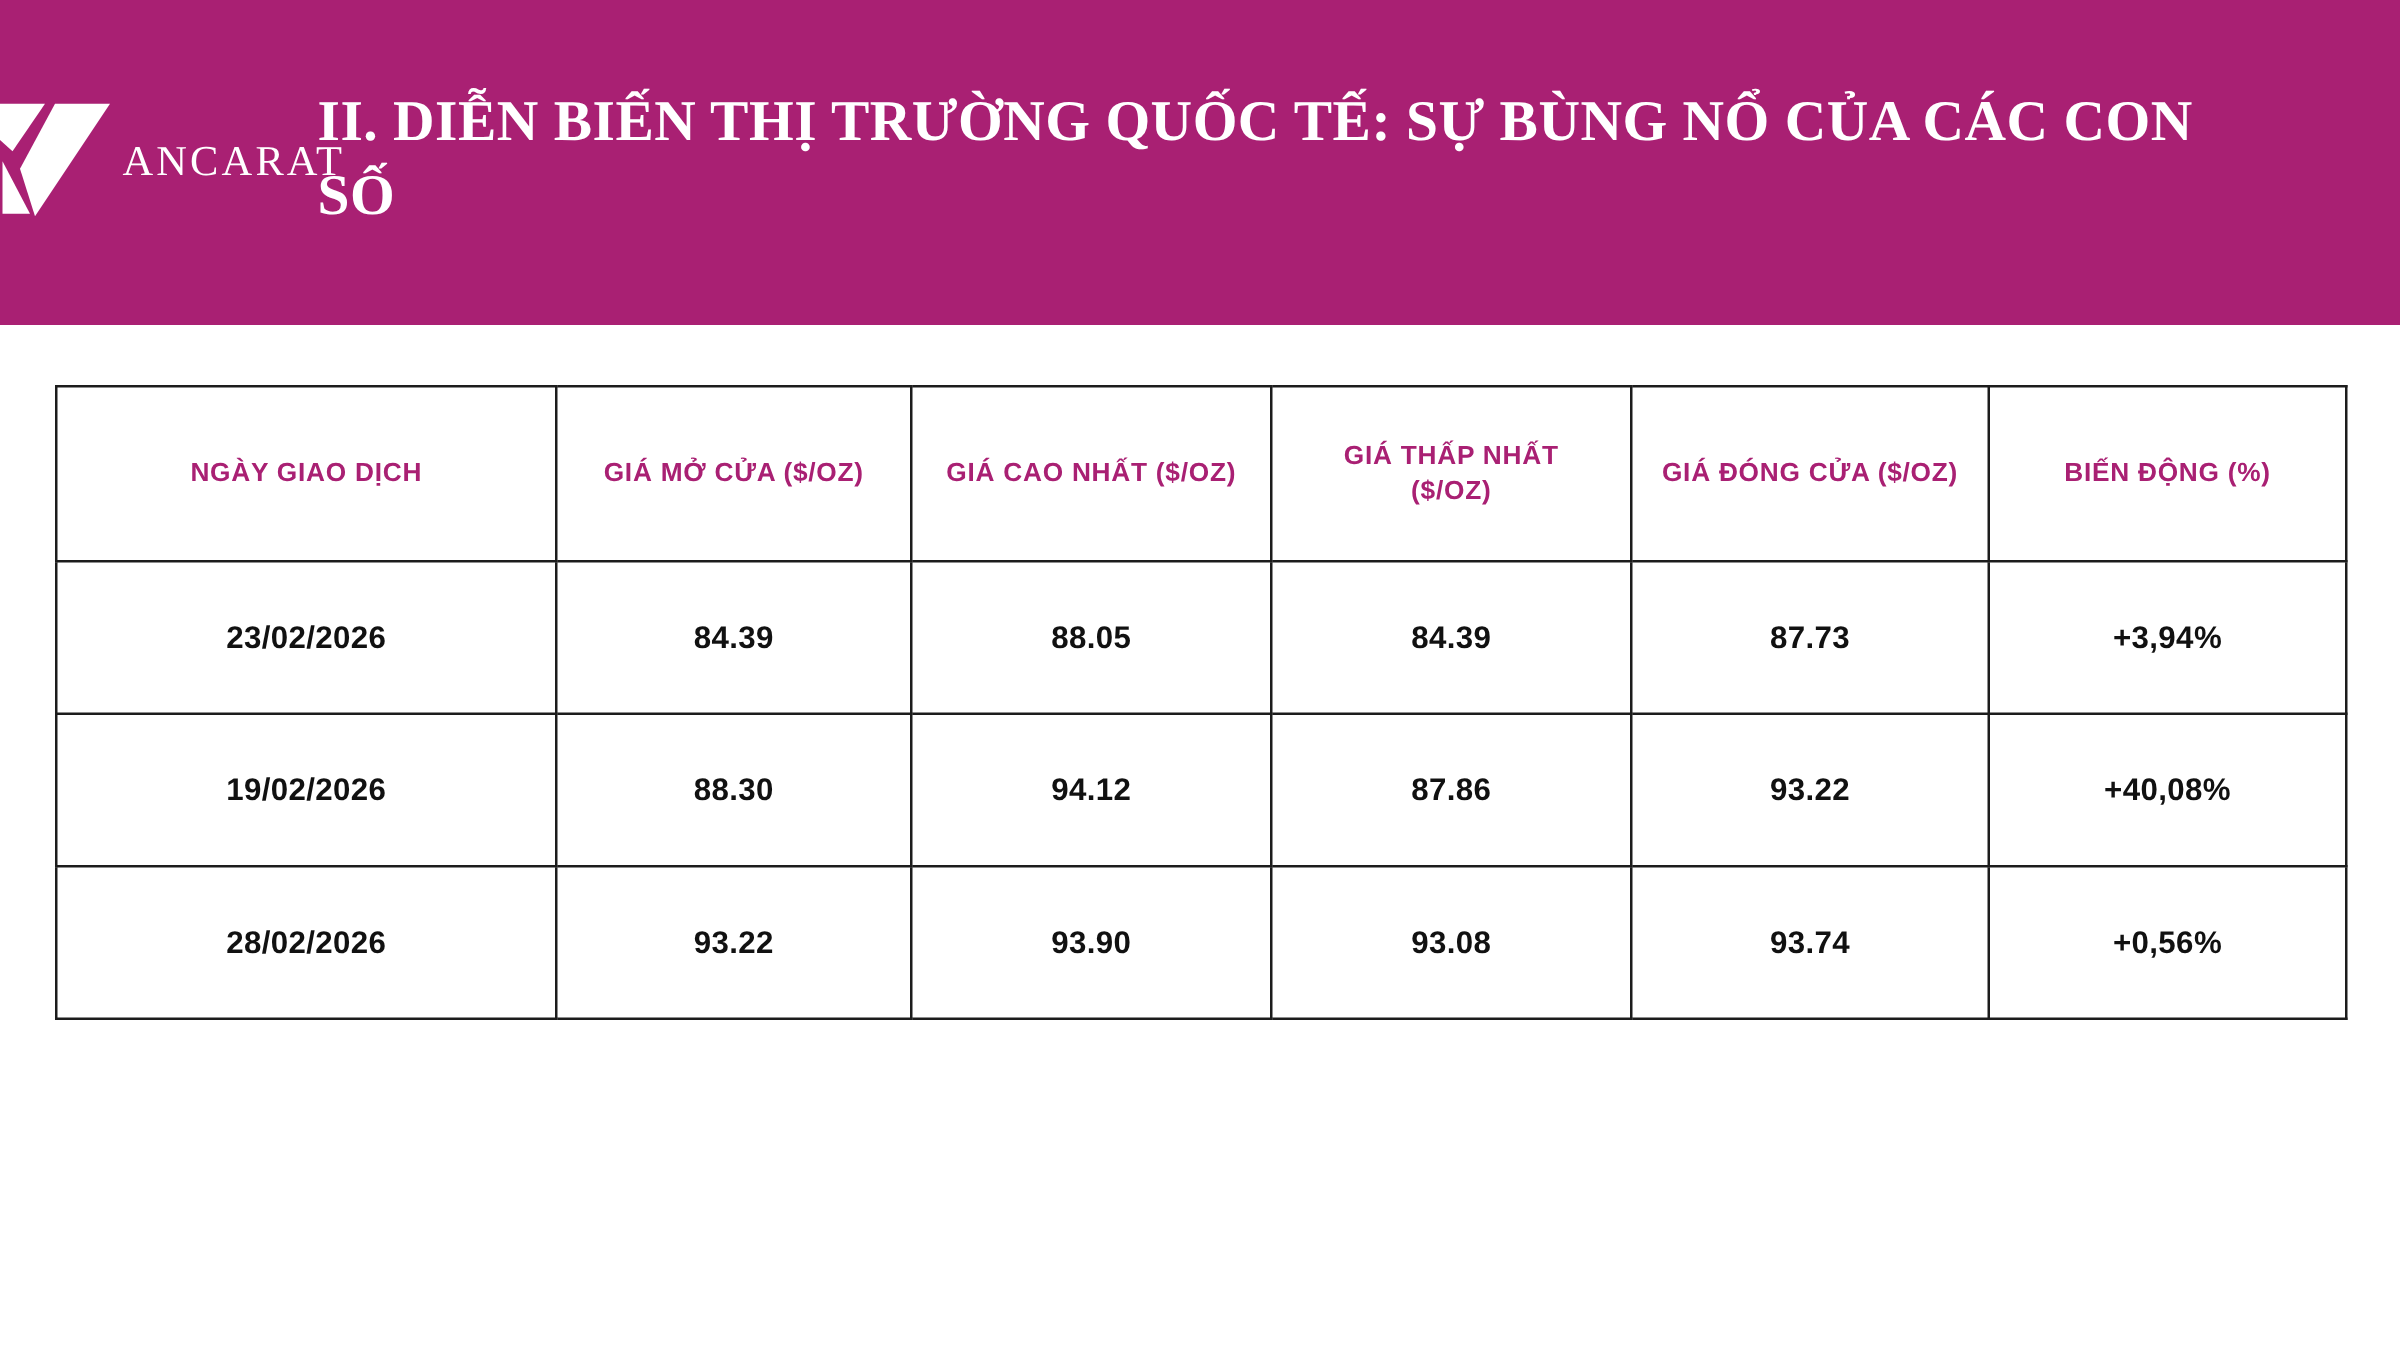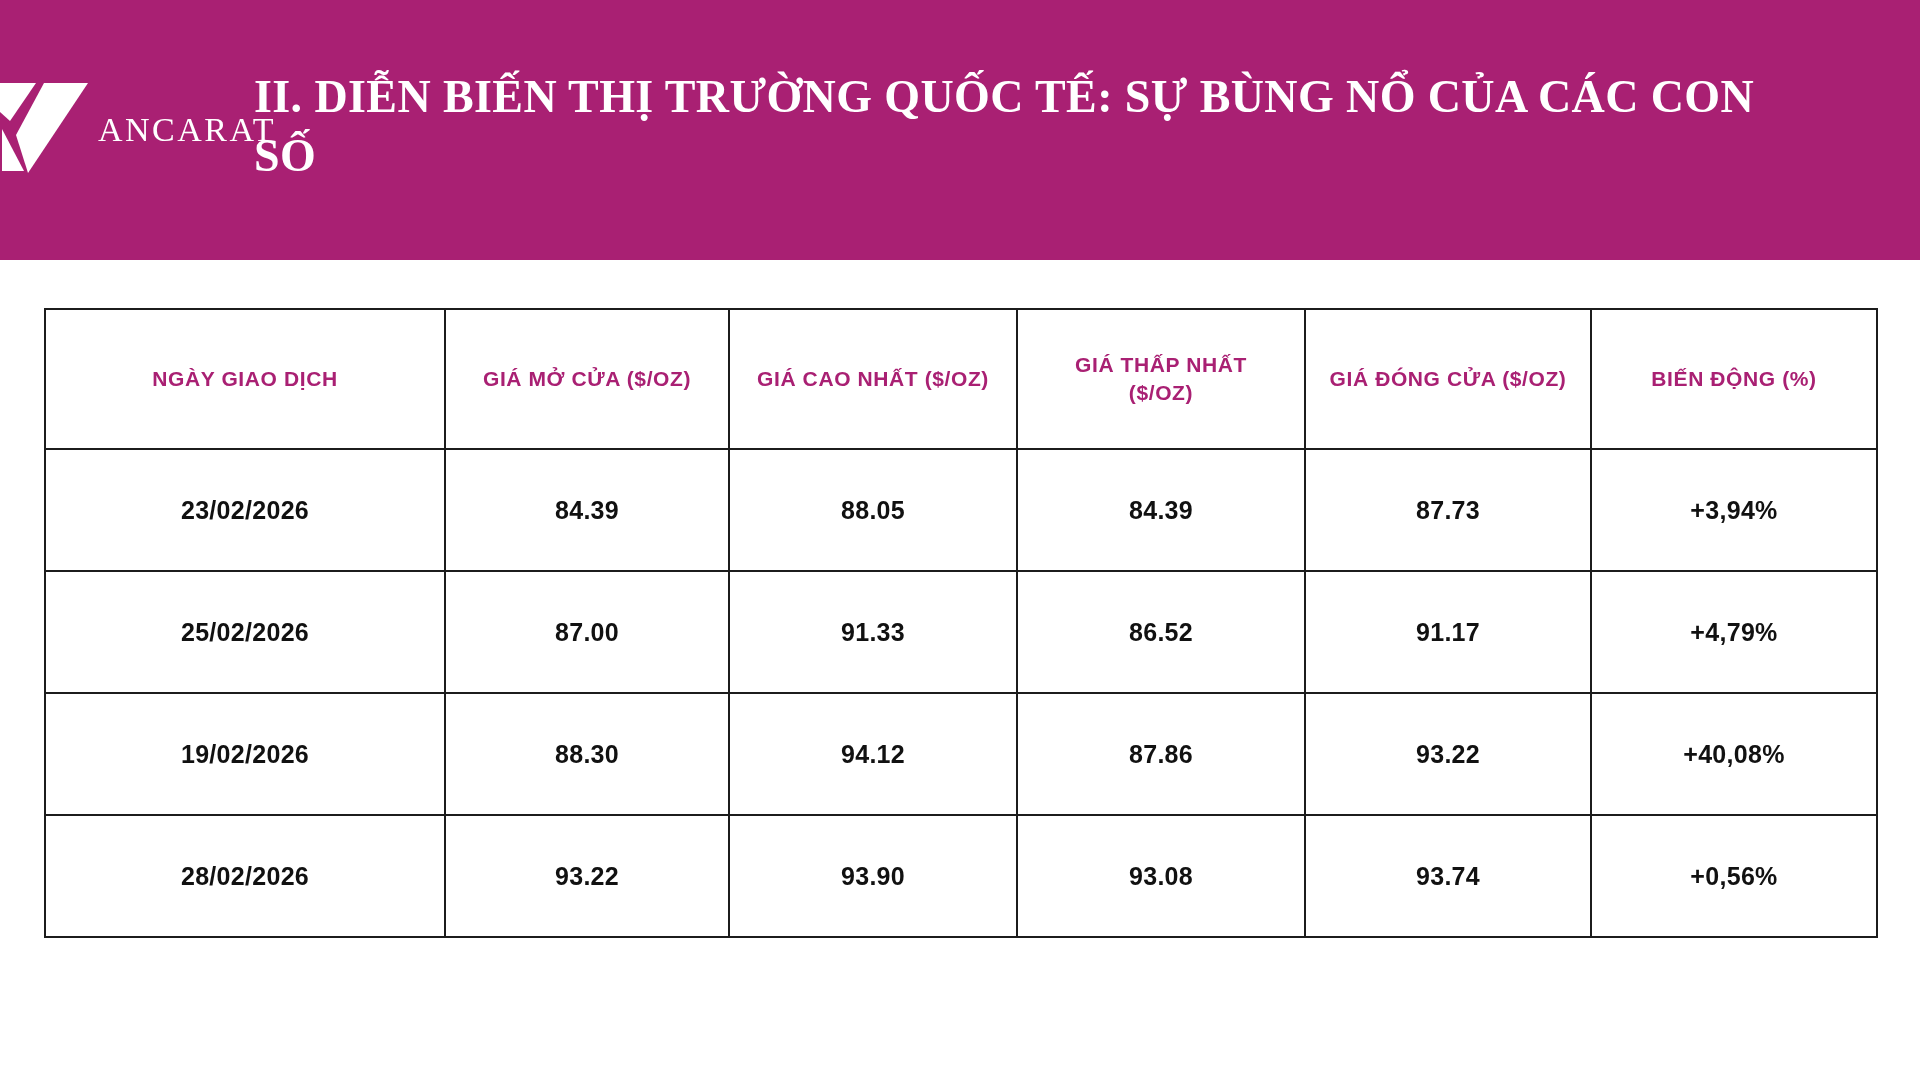--- a/index.html
+++ b/index.html
@@ -147,28 +147,20 @@
       <tbody>
         <tr>
           <td class="date-cell">23/02/2026</td>
           <td>84.39</td>
           <td>88.05</td>
           <td>84.39</td>
           <td>87.73</td>
           <td>+3,94%</td>
         </tr>
         <tr>
-          <td class="date-cell">25/02/2026</td>
-          <td>87.00</td>
-          <td>91.33</td>
-          <td>86.52</td>
-          <td>91.17</td>
-          <td>+4,79%</td>
-        </tr>
-        <tr>
           <td class="date-cell">19/02/2026</td>
           <td>88.30</td>
           <td>94.12</td>
           <td>87.86</td>
           <td>93.22</td>
           <td>+40,08%</td>
         </tr>
         <tr>
           <td class="date-cell">28/02/2026</td>
           <td>93.22</td>

